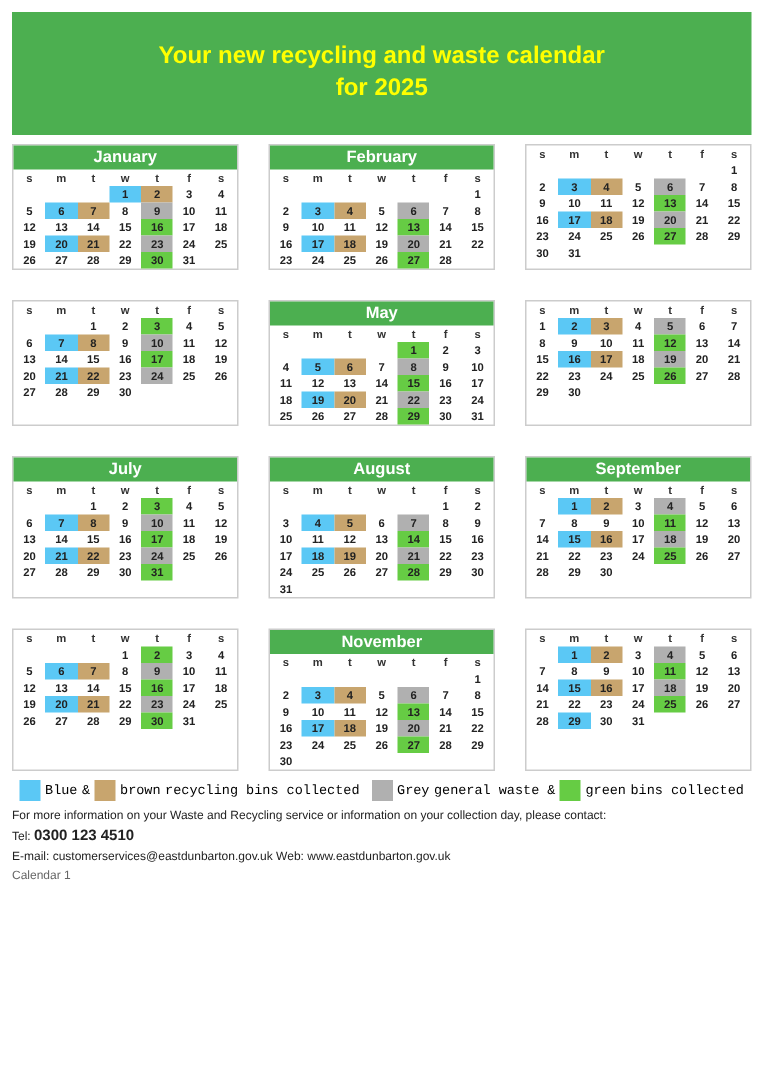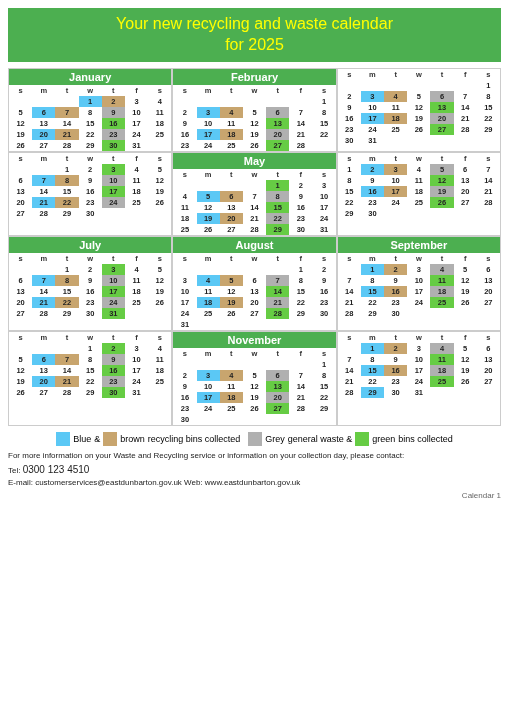--- a/index.html
+++ b/index.html
@@ -9,29 +9,29 @@
       background: white;
       font-family: Arial, sans-serif;
       font-size: 10px;
       padding: 8px;
     }
     .header {
       text-align: center;
       background: #4caf50;
       color: #ffff00;
       font-size: 16px;
-      font-weight: normal;
-      padding: 6px 4px;
+      font-weight: bold;
+      padding: 20px 4px;
       line-height: 1.3;
       margin-bottom: 6px;
     }
     .months-grid {
       display: grid;
       grid-template-columns: 1fr 1fr 1fr;
-      gap: 0;
+      gap: 20px;
       margin-bottom: 6px;
     }
     .month-block {
       border: 1px solid #ccc;
     }
     .month-title {
       background: #4caf50;
       color: white;
       text-align: center;
       font-weight: bold;
@@ -63,44 +63,45 @@
     .green { background: #66cc44; }
 
     .legend {
       display: flex;
       align-items: center;
       gap: 8px;
       margin: 4px 0;
       font-size: 9px;
       flex-wrap: wrap;
       justify-content: center;
+      font-family: Liberation Mono, monospace;
     }
     .legend-item {
       display: flex;
       align-items: center;
       gap: 3px;
     }
     .legend-box {
       width: 14px;
       height: 14px;
       display: inline-block;
     }
     .footer-info {
       font-size: 8px;
       color: #222;
       margin-top: 4px;
       line-height: 1.5;
     }
     .footer-info .phone {
-      font-weight: normal;
+      font-weight: bold;
       font-size: 10px;
       margin-top: 16px;
     }
     .page-label {
-      text-align: right;
+      text-align: left;
       font-size: 8px;
       color: #666;
       margin-top: 2px;
     }
   </style>
 </head>
 <body>
 
 <div class="header">
   <span>Your new recycling and waste calendar</span><br>

